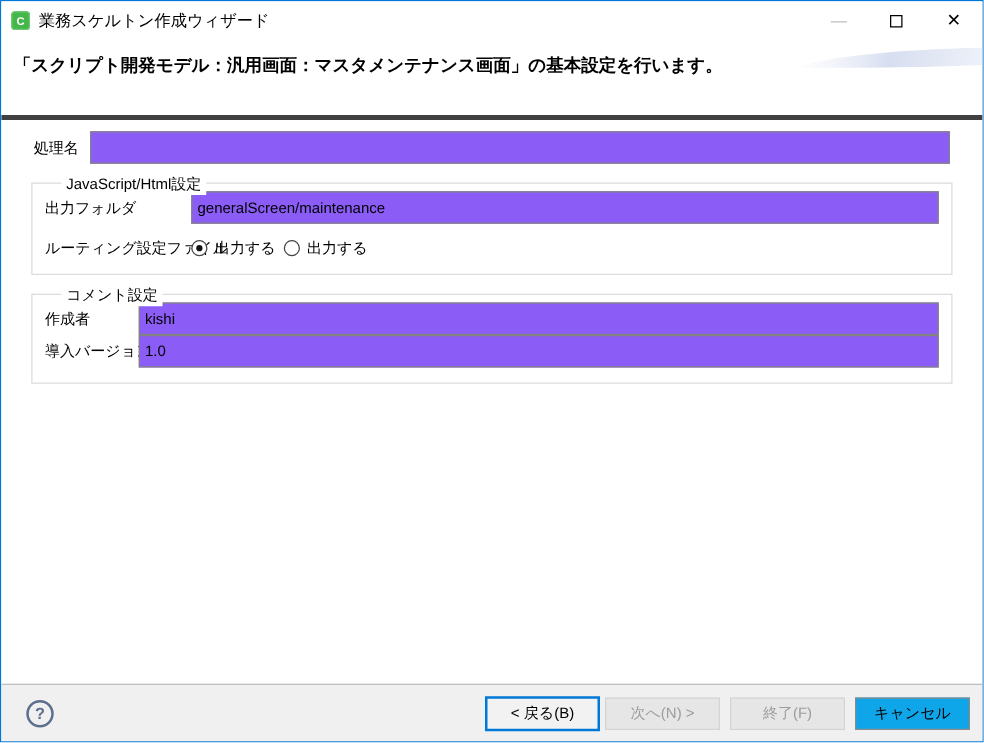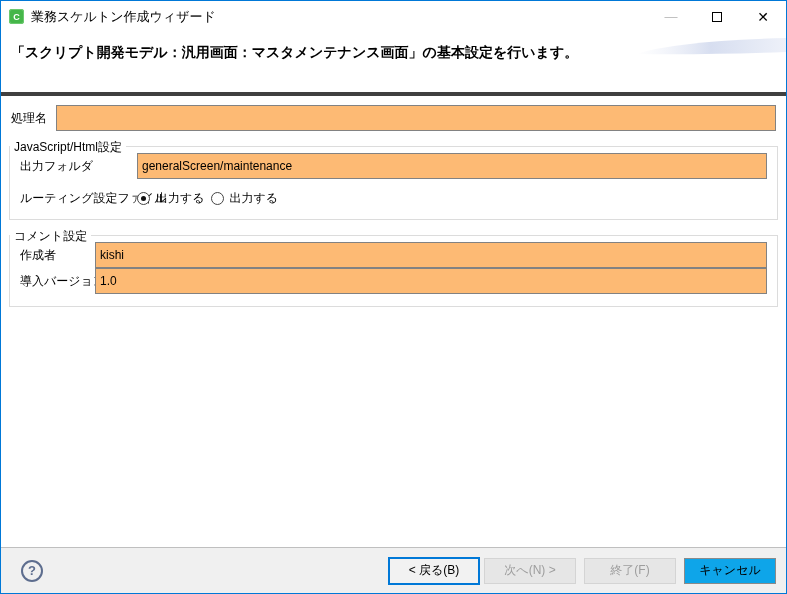--- a/index.html
+++ b/index.html
@@ -44,41 +44,41 @@
   .banner {
     height: 64px; flex: 0 0 64px;
     background: #fff;
     border-bottom: 4px solid #404040;
     position: relative;
     padding: 12px 10px 0 10px;
   }
   .banner-message { font-size: 14px; font-weight: bold; color: #000; }
   .banner-swoosh { position: absolute; top: 6px; right: 0; }
   
-  .form-area { flex: 1 1 auto; background: #fff; padding: 0 0; overflow: hidden; }
+  .form-area { flex: 1 1 auto; background: #fff; padding: 0 16px; overflow: hidden; }
   .row { display: flex; align-items: center; }
   .row-process { margin: 9px 10px 0 10px; }
   .lbl { color: #000; font-size: 12px; white-space: nowrap; }
   .lbl-process { width: 45px; flex: 0 0 45px; }
   input.txt {
     flex: 1 1 auto; height: 26px;
     border: 1px solid #828282;
-    background: #fdba74;
+    background: #8b5cf6;
     font-family: "Liberation Sans", "DejaVu Sans", sans-serif;
     font-size: 12px; color: #000;
     padding: 1px 4px; outline: none;
   }
   .group {
     border: 1px solid #dcdcdc;
     margin: 15px 8px 0 8px;
     padding: 6px 10px 12px 10px;
     position: relative;
   }
   .group-title {
-    position: absolute; top: -8px; left: 0;
+    position: absolute; top: -8px; left: 23px;
     background: #fff; padding: 0 4px;
     font-size: 12px; color: #000;
   }
   .group .row { margin-top: 0; }
   .lbl-g1 { width: 117px; flex: 0 0 117px; }
   .lbl-g2 { width: 75px; flex: 0 0 75px; }
   .radio-group { display: flex; align-items: center; gap: 6px; }
   .radio-option { display: flex; align-items: center; cursor: default; }
   .radio-circle {
     width: 13px; height: 13px;

